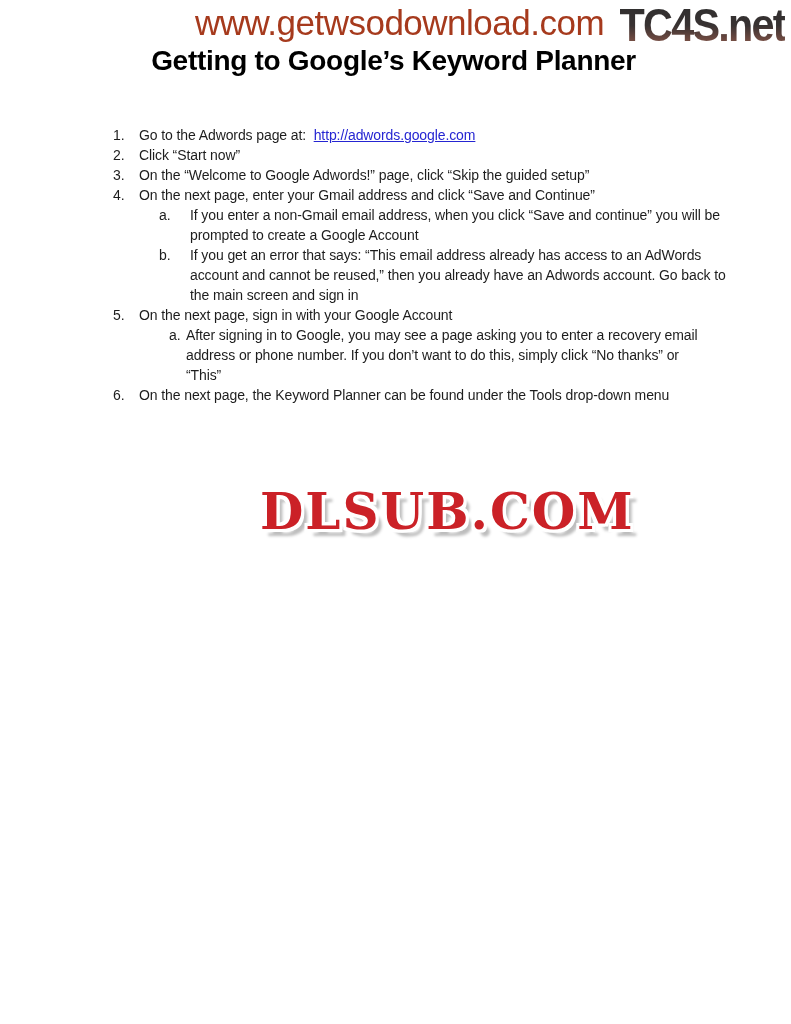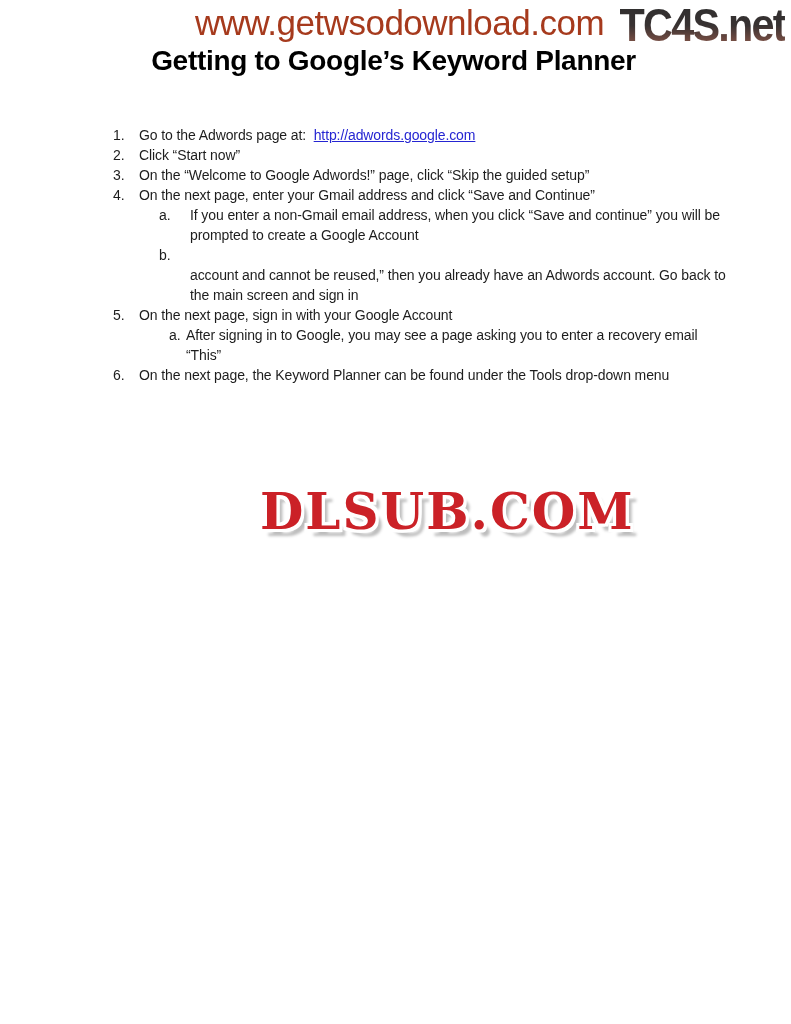--- a/index.html
+++ b/index.html
@@ -158,40 +158,44 @@
       <span class="marker">a.</span>
       <span class="text">If you enter a non-Gmail email address, when you click “Save and continue” you will be</span>
     </div>
 
     <div class="line lv2">
       <span class="text">prompted to create a Google Account</span>
     </div>
 
     <div class="line lv2">
       <span class="marker">b.</span>
+      <span class="text">If you get an error that says: “This email address already has access to an AdWords</span>
     </div>
 
     <div class="line lv2">
       <span class="text">account and cannot be reused,” then you already have an Adwords account. Go back to</span>
     </div>
 
     <div class="line lv2">
       <span class="text">the main screen and sign in</span>
     </div>
 
     <div class="line lv1">
       <span class="marker">5.</span>
       <span class="text">On the next page, sign in with your Google Account</span>
     </div>
 
     <div class="line lv2b">
       <span class="marker">a.</span>
       <span class="text">After signing in to Google, you may see a page asking you to enter a recovery email</span>
     </div>
 
+    <div class="line lv2b">
+      <span class="text">address or phone number. If you don’t want to do this, simply click “No thanks” or</span>
+    </div>
 
     <div class="line lv2b">
       <span class="text">“This”</span>
     </div>
 
     <div class="line lv1">
       <span class="marker">6.</span>
       <span class="text">On the next page, the Keyword Planner can be found under the Tools drop-down menu</span>
     </div>
 

